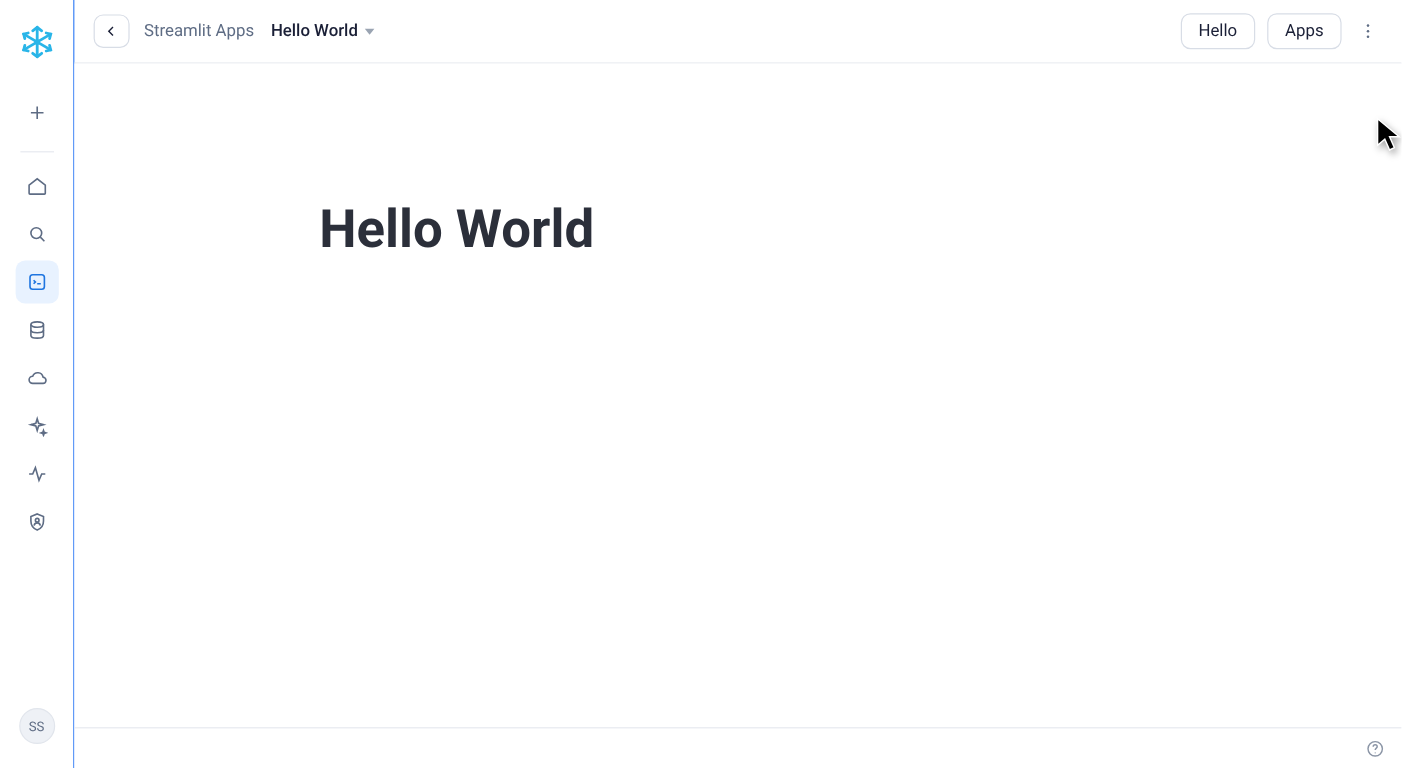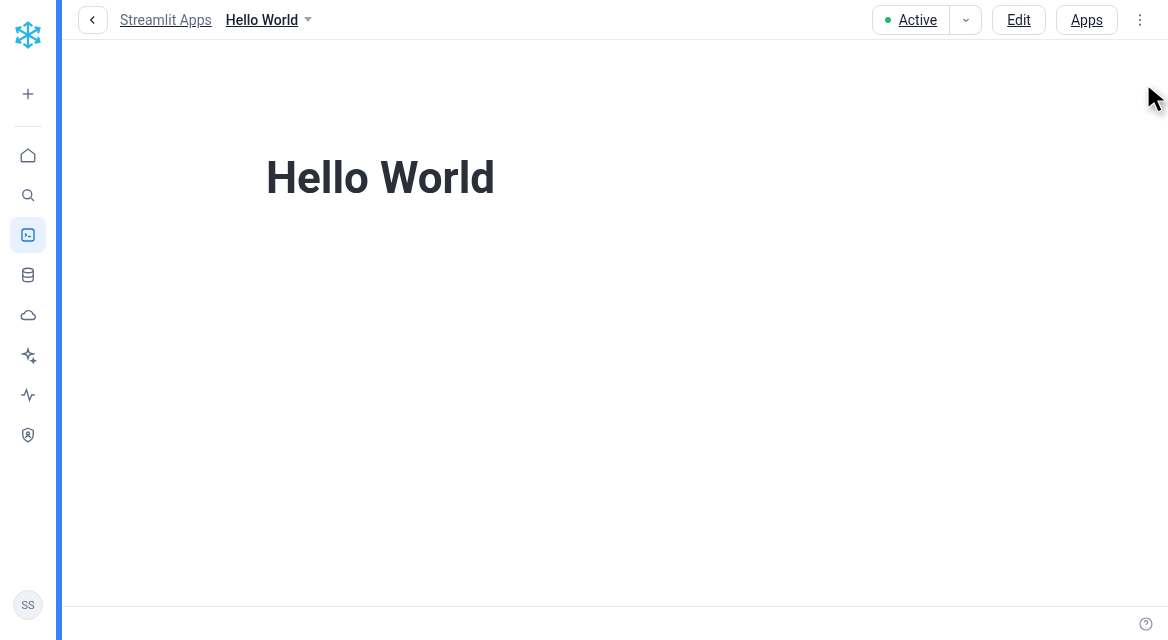--- a/index.html
+++ b/index.html
@@ -1,27 +1,27 @@
 <!DOCTYPE html>
 <html><head>
 <meta charset="utf-8">
 <style>
   * { box-sizing: border-box; margin: 0; padding: 0; }
   html, body { width: 1168px; height: 640px; font-family: -apple-system, BlinkMacSystemFont, "Segoe UI", Roboto, Helvetica, Arial, sans-serif; background: #fff; color: #1a1f36; overflow: hidden; }
   .app { display: flex; width: 100%; height: 100%; }
-  .sidebar { width: 62px; flex: 0 0 62px; border-right: 6px solid #3b82f6; display: flex; flex-direction: column; align-items: center; padding-top: 20px; padding-bottom: 20px; }
+  .sidebar { width: 62px; flex: 0 0 62px; border-right: 1px solid #3b82f6; display: flex; flex-direction: column; align-items: center; padding-top: 20px; padding-bottom: 20px; }
   .logo { width: 30px; height: 30px; margin-bottom: 26px; display:flex; align-items:center; justify-content:center; }
   .nav-icon { width: 36px; height: 36px; border-radius: 8px; display: flex; align-items: center; justify-content: center; margin-bottom: 4px; cursor: pointer; color: #5e6c84; }
   .nav-icon svg { width: 18px; height: 18px; stroke: currentColor; fill: none; stroke-width: 1.8; }
   .nav-icon.active { background: #e8f2ff; color: #1f75e0; }
   .nav-sep { width: 28px; border-top: 1px solid #e6e9ef; margin: 10px 0 10px; }
   .sidebar-spacer { flex: 1; }
   .avatar { width: 30px; height: 30px; border-radius: 50%; background: #eef1f6; border: 1px solid #e1e5ec; display:flex; align-items:center; justify-content:center; font-size: 11px; color: #5e6c84; cursor:pointer; }
   .main { flex: 1; display: flex; flex-direction: column; }
-  .topbar { height: 40px; border-bottom: 1px solid #e6e9ef; display:flex; align-items:center; padding: 0 16px; gap: 12px; text-decoration: underline; }
+  .topbar { height: 53px; border-bottom: 1px solid #e6e9ef; display:flex; align-items:center; padding: 0 16px; gap: 12px; }
   .back-btn { width: 30px; height: 28px; border: 1px solid #d8dde6; border-radius: 8px; display:flex; align-items:center; justify-content:center; cursor:pointer; background:#fff; }
   .back-btn svg { width:14px; height:14px; stroke:#1a1f36; fill:none; stroke-width:2; }
   .breadcrumb { display:flex; align-items:center; gap:14px; font-size:14px; }
   .breadcrumb .parent { color:#5e6c84; cursor:pointer; }
   .breadcrumb .current { color:#1a1f36; font-weight:500; display:flex; align-items:center; gap:6px; cursor:pointer; }
   .caret-down { width:0; height:0; border-left:4px solid transparent; border-right:4px solid transparent; border-top:5px solid #9aa4b2; }
   .topbar-spacer { flex:1; }
   .status-group { display:flex; align-items:stretch; }
   .btn { border:1px solid #d8dde6; background:#fff; border-radius:8px; padding: 5px 14px; font-size:14px; color:#1a1f36; cursor:pointer; display:flex; align-items:center; gap:8px; height:30px; }
   .status-btn { border-radius:8px 0 0 8px; padding-left:12px; padding-right:12px; }
@@ -133,33 +133,22 @@
       </div>
       <div class="breadcrumb">
         <span class="parent">Streamlit Apps</span>
         <span class="current">
           <span>Hello World</span>
           <span class="caret-down"></span>
         </span>
       </div>
       <div class="topbar-spacer"></div>
       <div class="toolbar-right">
-        <div class="status-group">
-          <div class="btn status-btn">
-            <span class="status-dot"></span>
-            <span>Active</span>
-          </div>
-          <div class="btn status-dd">
-            <svg viewBox="0 0 24 24">
-                <polyline points="7 10 12 15 17 10"></polyline>
-              </svg>
-          </div>
-        </div>
         <div class="btn">
-          <span>Edit</span>
+          <span>Hello</span>
         </div>
         <div class="btn">
           <span>Apps</span>
         </div>
         <div class="kebab">
           <svg viewBox="0 0 24 24">
               <circle cx="12" cy="5" r="1.6"></circle>
               <circle cx="12" cy="12" r="1.6"></circle>
               <circle cx="12" cy="19" r="1.6"></circle>
             </svg>

